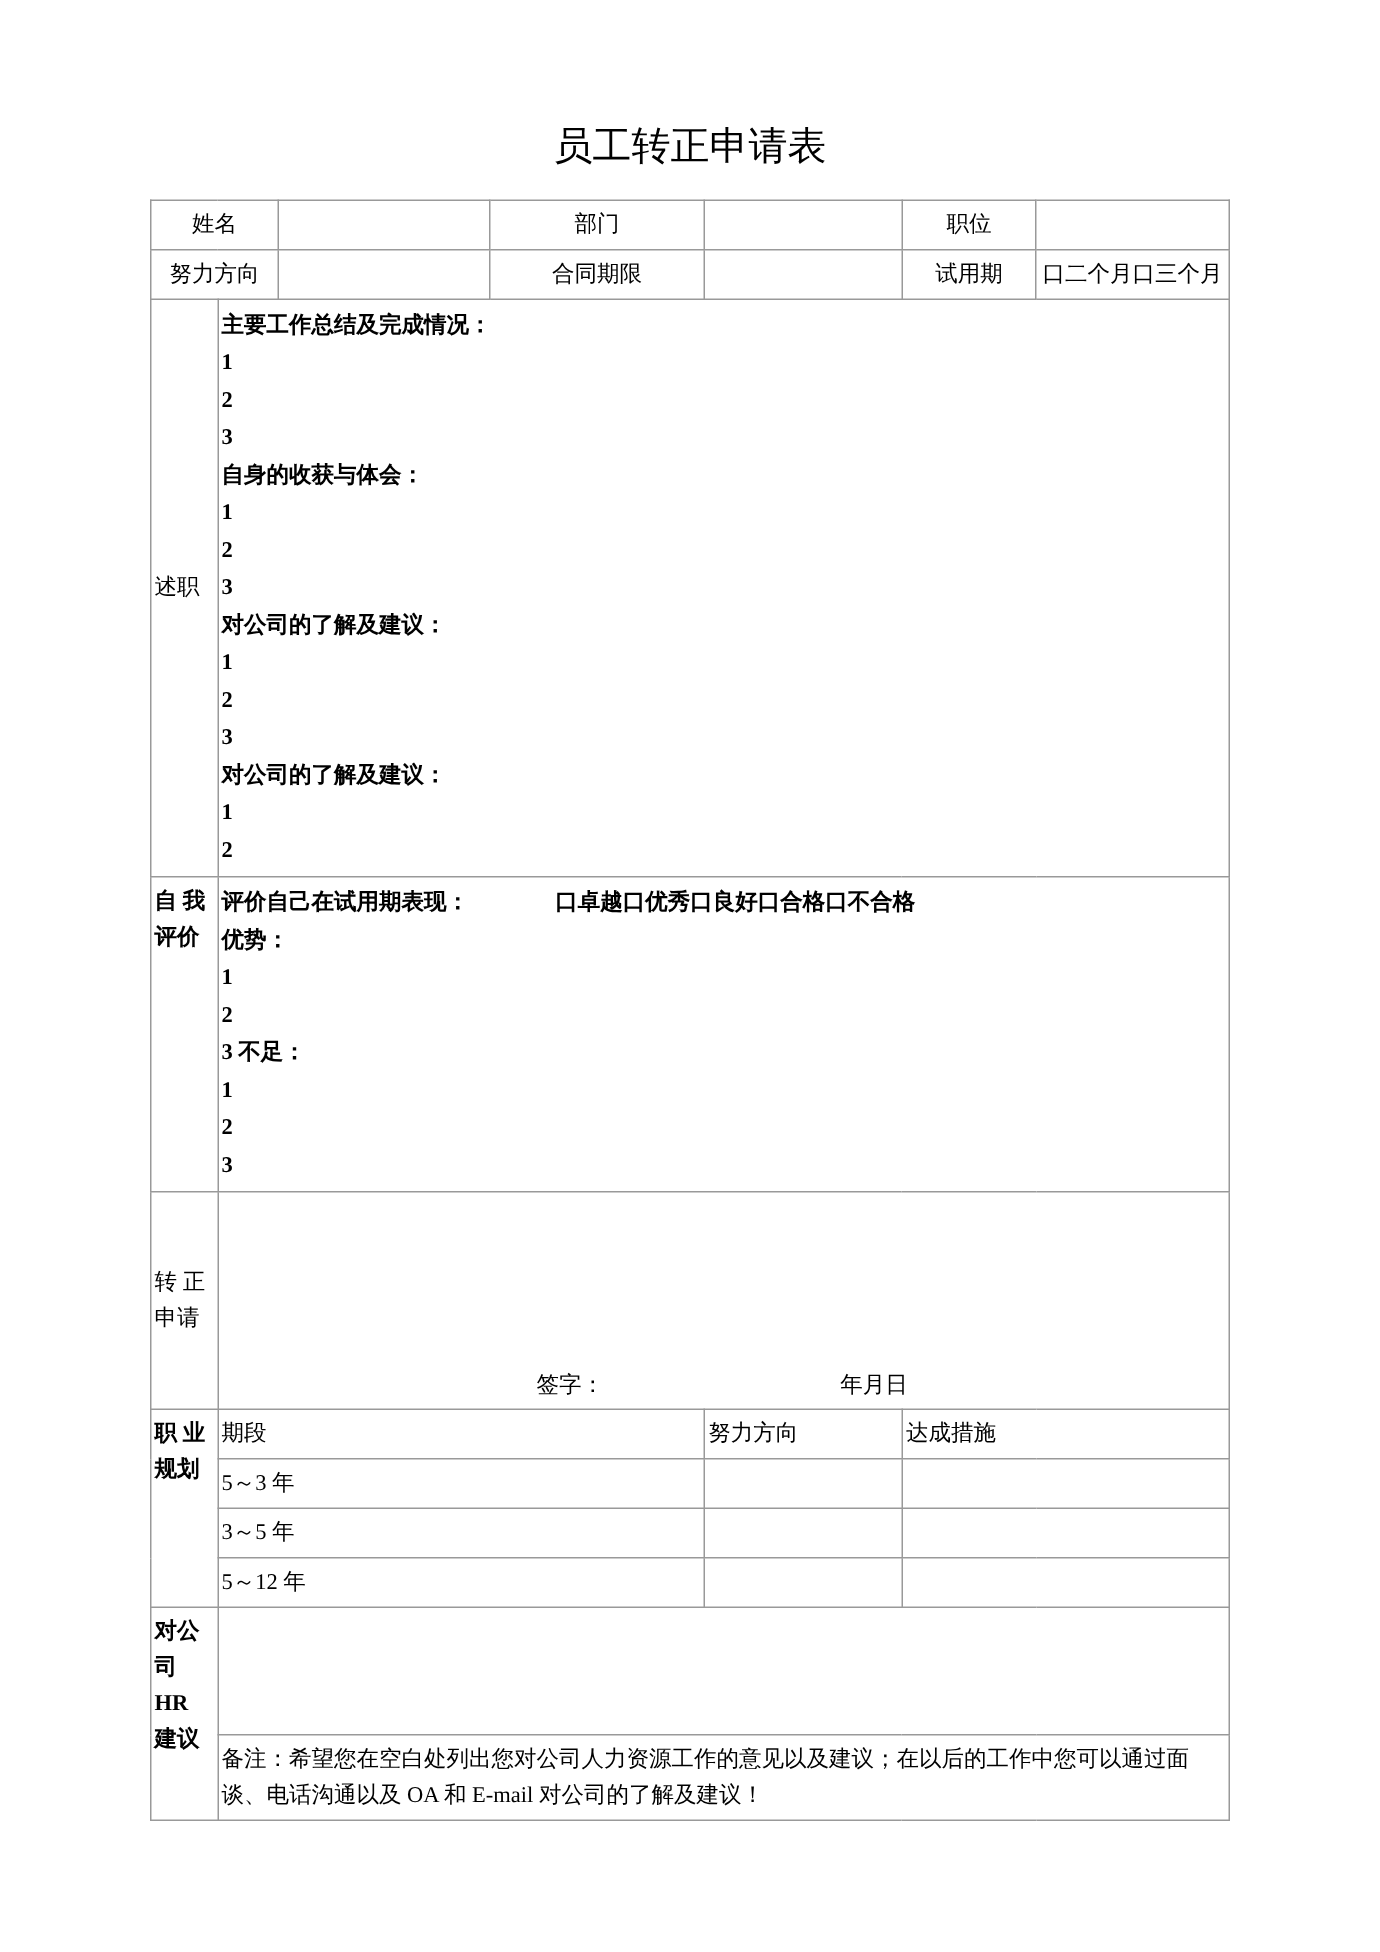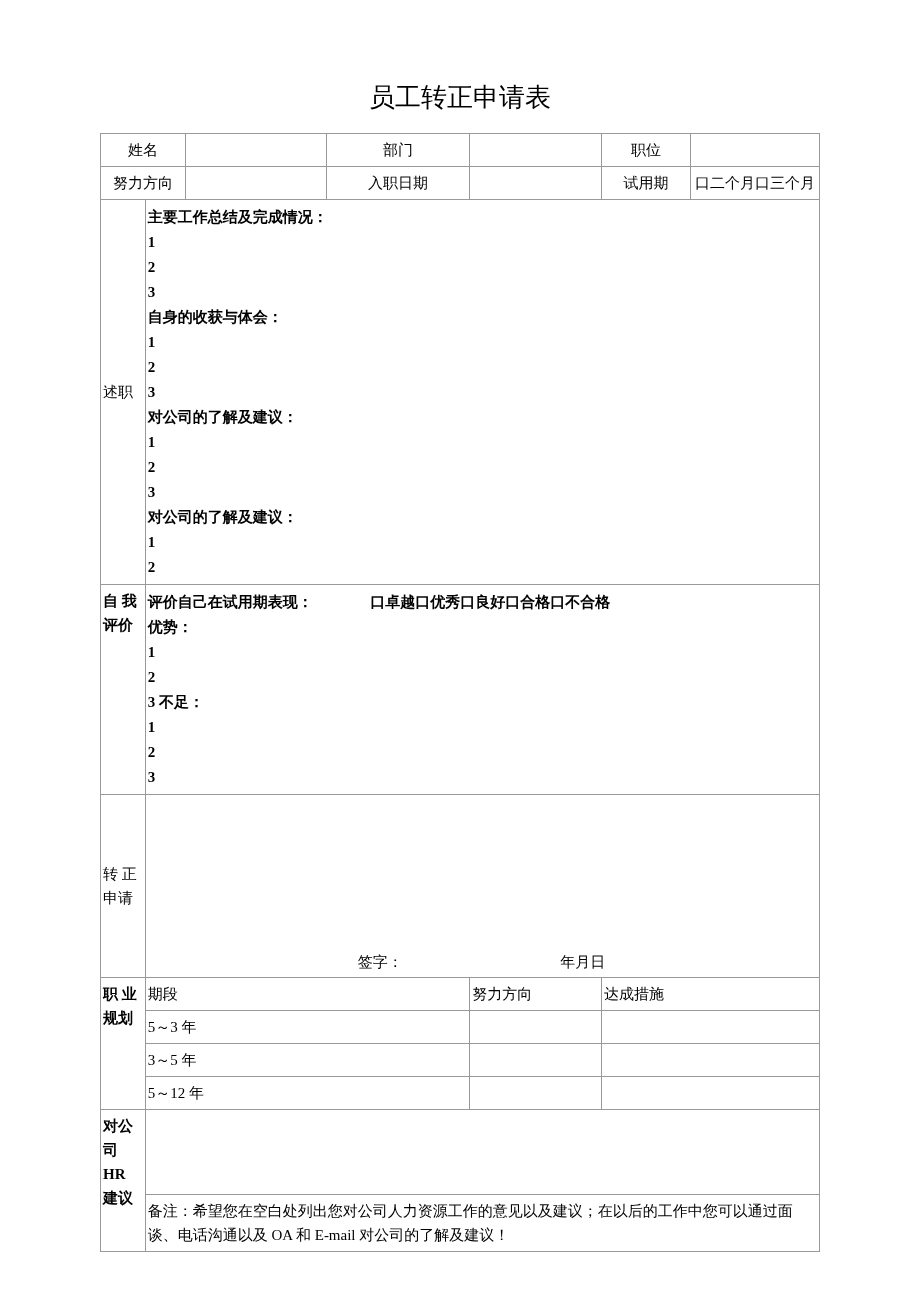--- a/index.html
+++ b/index.html
@@ -73,21 +73,21 @@
     <td></td>
     <td class="center">部门</td>
     <td colspan="2"></td>
     <td class="center">职位</td>
     <td></td>
   </tr>
 
   <tr>
     <td class="center" colspan="2">努力方向</td>
     <td></td>
-    <td class="center">入职日期</td>
+    <td class="center">合同期限</td>
     <td colspan="2"></td>
     <td class="center">试用期</td>
     <td class="center">口二个月口三个月</td>
   </tr>
 
   <tr>
     <td class="vcenter">述职</td>
     <td colspan="7" class="vtop">
       <div class="content-line">主要工作总结及完成情况：</div>
       <div class="content-line">1</div>
@@ -118,21 +118,21 @@
       <div class="content-line">优势：</div>
       <div class="content-line">1</div>
       <div class="content-line">2</div>
       <div class="content-line">3 不足：</div>
       <div class="content-line">1</div>
       <div class="content-line">2</div>
       <div class="content-line">3</div>
     </td>
   </tr>
 
-  <tr style="height:183px">
+  <tr style="height:145px">
     <td class="vcenter">转 正申请</td>
     <td colspan="7" class="sign-bottom">
       <div style="padding-left:210px">
         <span>签字：</span>
         <span style="display:inline-block;width:150px"></span>
         <span>年月日</span>
       </div>
     </td>
   </tr>
 

